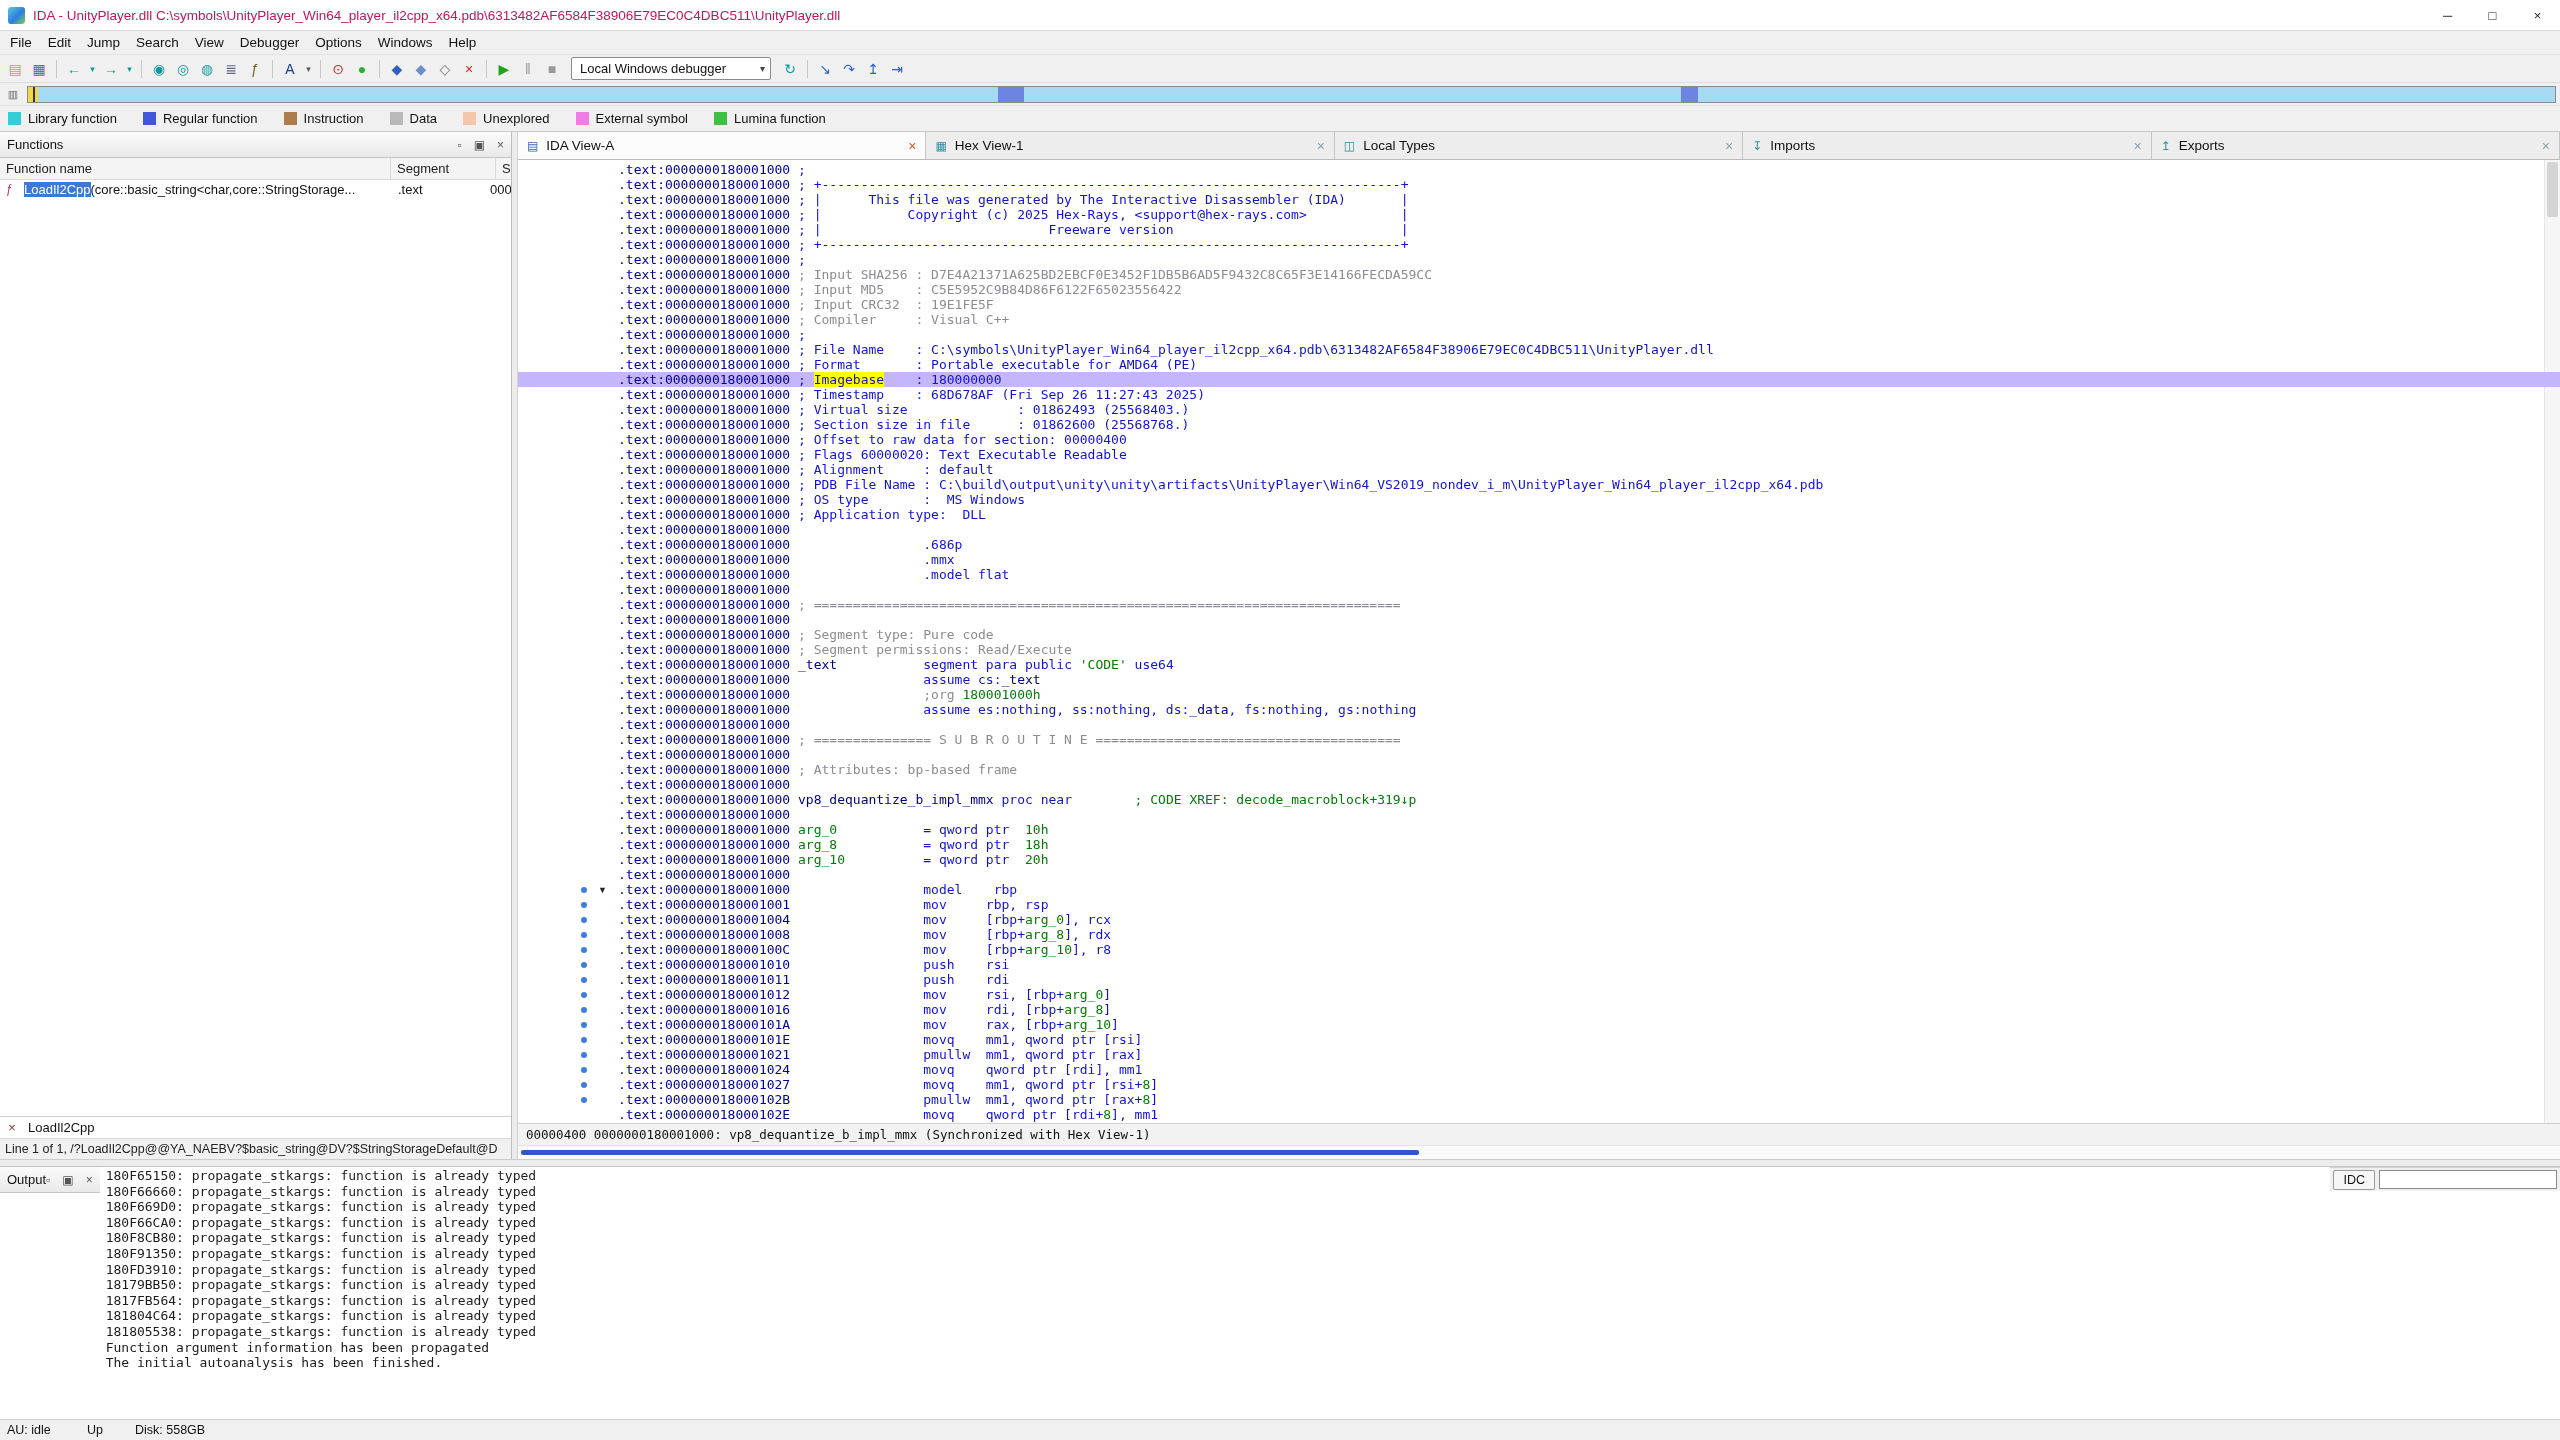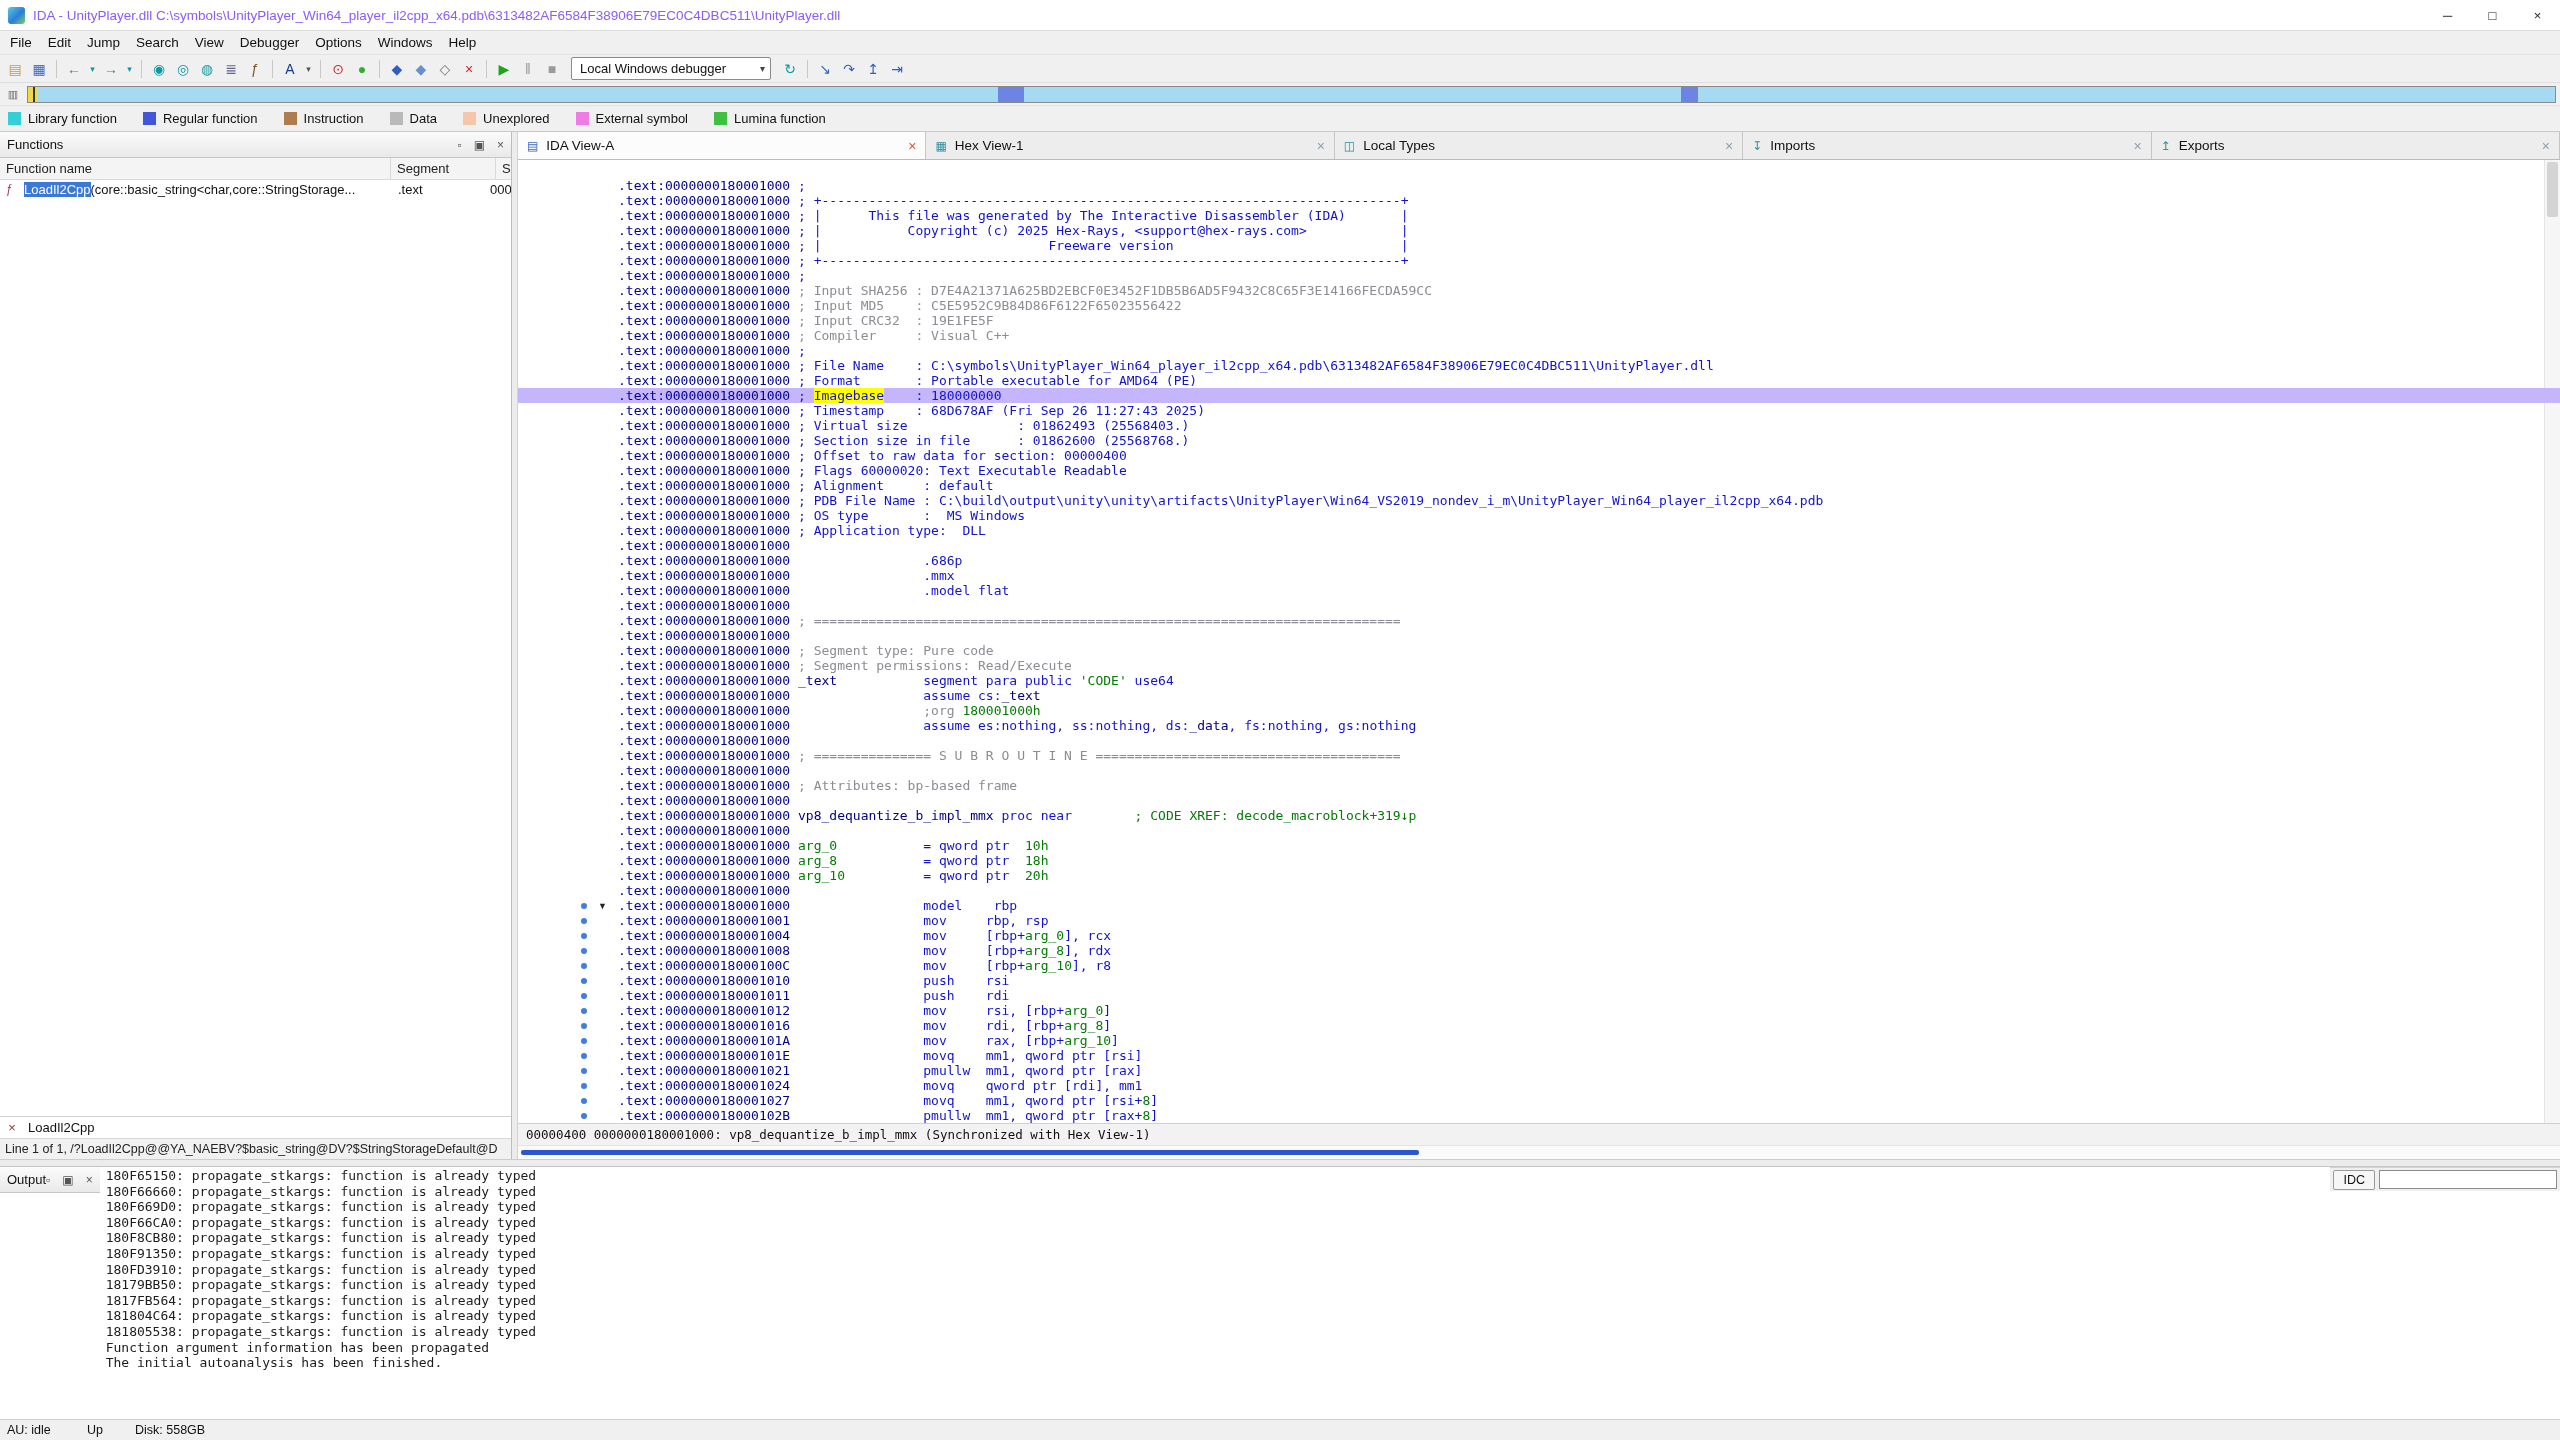--- a/index.html
+++ b/index.html
@@ -2,21 +2,21 @@
 <html><head>
 <meta charset="utf-8">
 <style>
   html,body{margin:0;padding:0;background:#444;}
   #app{width:2560px;height:1440px;display:flex;flex-direction:column;background:#f0f0f0;
        font-family:"Liberation Sans",sans-serif;color:#111;overflow:hidden;}
   
   .titlebar{height:30px;background:#ffffff;display:flex;align-items:center;border-bottom:1px solid #dcdcdc;flex:none;}
   .app-icon{width:17px;height:17px;margin:0 8px;border-radius:3px;
             background:linear-gradient(135deg,#5ec9d8 0%,#2b7de0 55%,#7fd34f 100%);flex:none;}
-  .title-text{font-size:13.5px;color:#8b5cf6;white-space:nowrap;}
+  .title-text{font-size:13.5px;color:#be185d;white-space:nowrap;}
   .win-controls{margin-left:auto;display:flex;height:100%;}
   .win-btn{width:45px;height:100%;display:flex;align-items:center;justify-content:center;font-size:13px;color:#222;}
   
   .menubar{height:23px;background:#f0f0f0;display:flex;align-items:stretch;border-bottom:1px solid #e4e4e4;padding-left:2px;flex:none;}
   .menu-item{padding:0 8px;font-size:13.5px;display:flex;align-items:center;}
   
   .toolbar{height:27px;display:flex;align-items:center;background:#f0f0f0;border-bottom:1px solid #dedede;padding-left:4px;gap:2px;flex:none;}
   .tb-btn{width:22px;height:22px;display:flex;align-items:center;justify-content:center;font-size:14px;border-radius:2px;flex:none;}
   .tb-btn.small{width:11px;font-size:9px;}
   .tb-sep{width:1px;height:18px;background:#c9c9c9;margin:0 4px;flex:none;}
@@ -61,21 +61,21 @@
   
   .main-pane{flex:1;display:flex;flex-direction:column;min-width:0;background:#fff;}
   .tabbar{height:27px;display:flex;background:#ededed;border-bottom:1px solid #bbbbbb;flex:none;}
   .tab{flex:1;display:flex;align-items:center;padding:0 9px;border-right:1px solid #c6c6c6;font-size:13.5px;background:#ededed;min-width:0;}
   .tab.active{background:#fcfcfc;}
   .ticon{font-size:12px;margin-right:8px;flex:none;}
   .tlabel{flex:1;text-align:left;overflow:hidden;white-space:nowrap;}
   .tclose{font-size:14px;color:#8fa0aa;margin-left:8px;flex:none;}
   .tab.active .tclose{color:#e0542a;}
   .listing{flex:1;overflow:hidden;font-family:"DejaVu Sans Mono",monospace;font-size:13px;line-height:15px;
-           position:relative;padding-top:18px;background:#fff;}
+           position:relative;padding-top:2px;background:#fff;}
   .dl{white-space:pre;padding-left:100px;position:relative;height:15px;}
   .dl.cur{background:#c4b5fd;}
   .addr{color:#000090;}
   .t-b{color:#1313cf;} .t-g{color:#8c8c94;} .t-k{color:#067a06;} .t-n{color:#000080;}
   .t-h{color:#1313cf;background:#ffff00;}
   .dot{position:absolute;left:63px;top:5px;width:6px;height:6px;border-radius:50%;background:#3f7ede;}
   .arw{position:absolute;left:80px;top:1px;font-size:9px;color:#222;font-family:"Liberation Sans",sans-serif;}
   .vscroll{position:absolute;top:0;right:0;bottom:0;width:15px;background:#f6f6f6;border-left:1px solid #e5e5e5;}
   .vthumb{position:absolute;top:2px;left:2px;right:2px;height:55px;background:#d4d4d4;border-radius:2px;}
   .listing-status{height:21px;background:#f2f2f2;border-top:1px solid #cfcfcf;font-family:"DejaVu Sans Mono",monospace;

